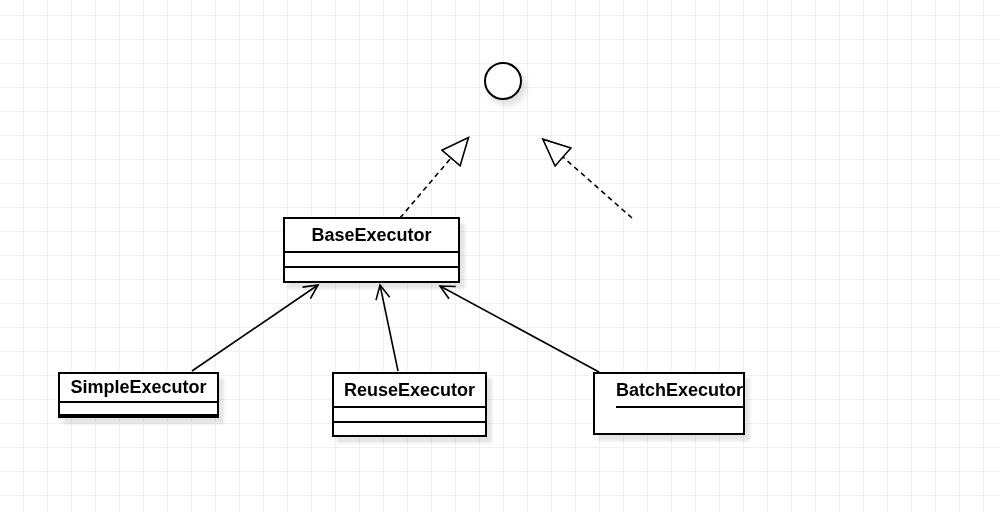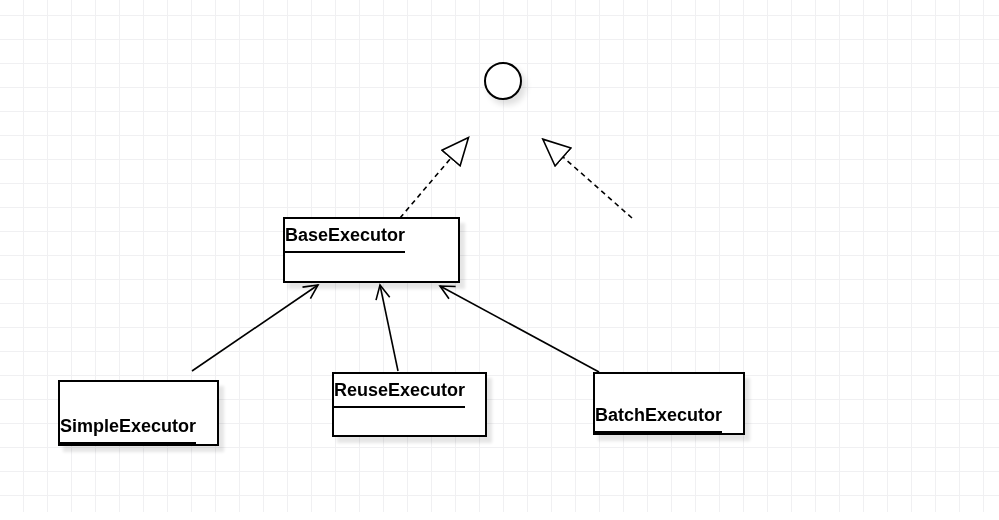--- a/index.html
+++ b/index.html
@@ -28,21 +28,21 @@
     width: 999px; height: 512px;
     z-index: 1;
   }
   .uml-class {
     position: absolute;
     background: #ffffff;
     border: 2px solid #000000;
     box-shadow: 5px 6px 3px rgba(0,0,0,0.10);
     z-index: 2;
     display: flex;
-    flex-direction: row;
+    flex-direction: column;
     box-sizing: border-box;
   }
   .uml-title {
     height: 32px;
     border-bottom: 2px solid #000000;
     display: flex;
     align-items: center;
     justify-content: center;
     font-weight: bold;
     font-size: 18px;
@@ -113,21 +113,21 @@
 
   <div class="iface-circle"></div>
 
   <div class="uml-class" style="left:283px; top:217px; width:177px; height:66px;">
     <div class="uml-title">BaseExecutor</div>
     <div class="uml-compartment"></div>
     <div class="uml-compartment last"></div>
   </div>
 
 
-  <div class="uml-class" style="left:58px; top:380px; width:161px; height:66px;align-items:flex-end;">
+  <div class="uml-class" style="left:58px; top:372px; width:161px; height:46px;">
     <div class="uml-title">SimpleExecutor</div>
     <div class="uml-compartment"></div>
     <div class="uml-compartment last"></div>
   </div>
 
   <div class="uml-class" style="left:332px; top:372px; width:155px; height:65px;">
     <div class="uml-title">ReuseExecutor</div>
     <div class="uml-compartment"></div>
     <div class="uml-compartment last"></div>
   </div>

